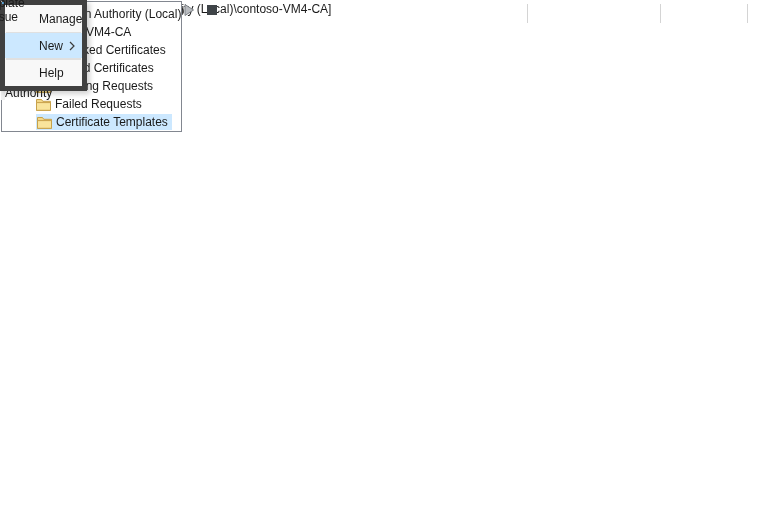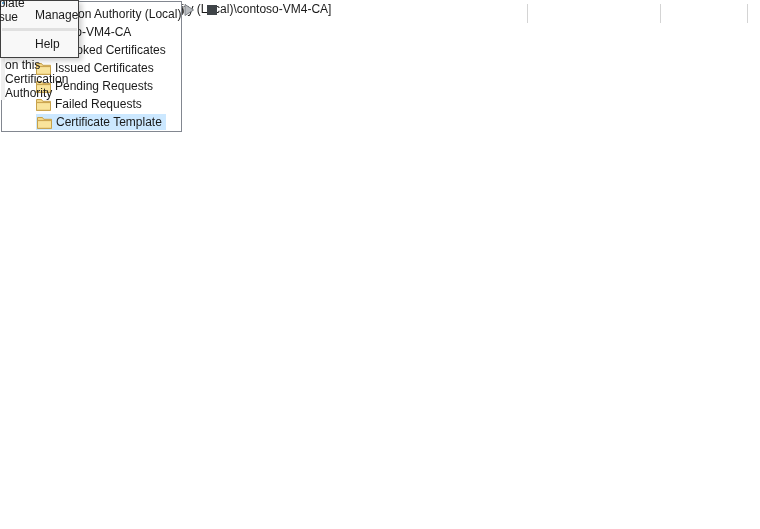--- a/index.html
+++ b/index.html
@@ -52,21 +52,21 @@
   .indent0 { padding-left:6px; }
   .indent1 { padding-left:4px; }
   .indent2 { padding-left:34px; }
   .chev { width:10px; height:10px; margin-right:4px; }
   .sel-wrap { display:inline-flex; align-items:center; background:#cce8ff; padding:1px 4px 1px 1px; }
 
   
   .list-header { height:24px; line-height:24px; padding-left:6px; border-bottom:1px solid #e3e3e3; position:relative; }
 
   
-  .ctx-menu { left:106; top:210; width:132; background:#f8f8f8; border:1px solid #404040; box-shadow:3px 3px 5px rgba(0,0,0,0.18); z-index:5; }
+  .ctx-menu { left:106; top:210; width:132; background:#f8f8f8; border:5px solid #404040; box-shadow:3px 3px 5px rgba(0,0,0,0.18); z-index:5; }
   .ctx-item { display:flex; align-items:center; padding-left:34px; position:relative; }
   .h27 { height:27px; } .h25 { height:25px; } .h31 { height:31px; } .h26 { height:26px; }
   .ctx-sep { height:1px; background:#e0e0e0; margin:0 1px; }
   .ctx-hl { background:#cce8ff; }
   .sub-arrow { position:absolute; right:7px; top:50%; transform:translateY(-50%); width:6px; height:10px; }
 
   
   .submenu { left:237; top:237; width:240; height:27; background:#f2f2f2; border:1px solid #b3b3b3; box-shadow:3px 3px 5px rgba(0,0,0,0.18); z-index:6; }
   .submenu-item { position:absolute; left:1px; top:1px; right:1px; bottom:1px; background:#93cef5; border:1px solid #5fa5d7; display:flex; align-items:center; justify-content:center; }
 
@@ -212,21 +212,21 @@
           <path d="M0.5 4.6 h14 v7.7 h-14 Z" fill="#f9e49c" stroke="#c7a14a"></path>
         </svg>
         <span class="lbl">Failed Requests</span>
       </div>
       <div class="tree-row indent2">
         <span class="sel-wrap">
           <svg width="15" height="13" viewBox="0 0 15 13">
             <path d="M0.5 1.5 h5 l1.3 1.8 h7.7 v9 h-14 Z" fill="#f3d889" stroke="#c7a14a"></path>
             <path d="M0.5 4.6 h14 v7.7 h-14 Z" fill="#f9e49c" stroke="#c7a14a"></path>
           </svg>
-          <span class="lbl">Certificate Template</span>
+          <span class="lbl">Certificate Templates</span>
         </span>
       </div>
     </div>
   </div>
 
   <div class="abs right-pane">
     <div class="list-header">
       <span>Name</span>
       
     </div>
@@ -240,20 +240,26 @@
     <div class="sb-div sb-div3"></div>
   </div>
 
 </div>
 
 <div class="abs ctx-menu">
   <div class="ctx-item h27">
     <span>Manage</span>
   </div>
   <div class="ctx-sep"></div>
+  <div class="ctx-item h25 ctx-hl">
+    <span>New</span>
+    <svg class="sub-arrow" viewBox="0 0 6 10">
+      <polyline points="1,1 5,5 1,9" fill="none" stroke="#3c3c3c" stroke-width="1.2"></polyline>
+    </svg>
+  </div>
   <div class="ctx-sep"></div>
   <div class="ctx-sep"></div>
   <div class="ctx-item h26">
     <span>Help</span>
   </div>
 </div>
 
 <div class="abs submenu">
   <div class="submenu-item">
     <span>Certificate Template to Issue</span>

